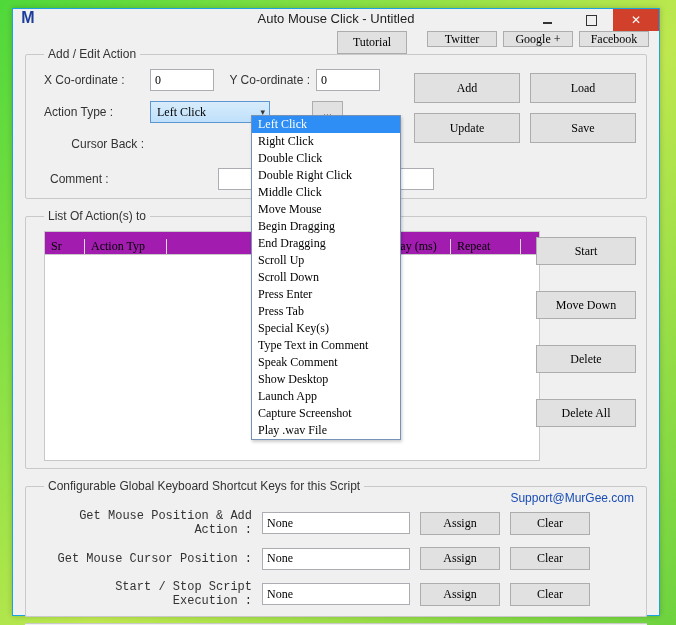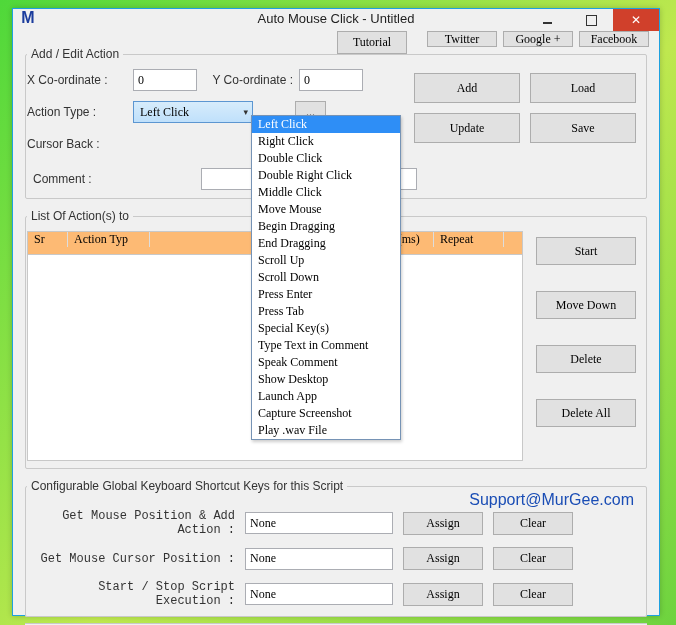--- a/index.html
+++ b/index.html
@@ -28,21 +28,21 @@
   .tb-title { position:absolute; left:0; right:0; text-align:center; font-size:13px; color:#222; pointer-events:none;}
   .tb-controls { position:absolute; right:0; top:0; display:flex; }
   .tb-btn { width:44px; height:22px; display:flex;align-items:center;justify-content:center; font-family:Arial; font-size:12px; color:#333;}
   .tb-min::before { content:""; width:9px; height:1.5px; background:#333; display:block; margin-top:6px;}
   .tb-max::before { content:""; width:9px; height:9px; border:1.5px solid #333; display:block;}
   .tb-close { background:#d0402b; color:#fff; width:46px;}
   .tb-close::before { content:"\2715"; font-size:12px; color:#fff;}
   .client { flex:1; padding:0 12px 4px 12px; position:relative; display:flex; flex-direction:column;}
   fieldset.group {
     border:1px solid #c9c9c9; border-radius:2px;
-    margin:4px 0 6px 0; padding:8px 10px 8px 1px; position:relative;
+    margin:4px 0 6px 0; padding:8px 10px 8px 18px; position:relative;
     background:#f0f0f0;
   }
   fieldset.group > legend { padding:0 4px; color:#333; font-size:12px;}
   .btn {
     background:#e1e1e1;
     border:1px solid #adadad;
     height:23px; min-width:70px; padding:0 10px;
     font:12px "Segoe UI";
     display:inline-flex; align-items:center; justify-content:center;
   }
@@ -72,37 +72,37 @@
   .dropdown {
     position:absolute; left:238px; top:88px; width:150px; z-index:50;
     background:#fff; border:1px solid #7693b5;
     box-shadow:1px 2px 3px rgba(0,0,0,.2);
   }
   .dd-item { padding:1px 6px; font:12px "Segoe UI"; white-space:nowrap; cursor:default;}
   .dd-item.sel { background:#2e8ef6; color:#fff;}
   
   .list-wrap { position:relative; height:260px;}
   .table-head {
-    display:flex; background:#fdba74; border:1px solid #c8c8c8;
-    height:24px; align-items:flex-start;
+    display:flex; background:#a21caf; border:1px solid #c8c8c8;
+    height:24px; align-items:flex-end;
   }
   .th { border-right:1px solid #ddd; padding:0 6px; font:12px "Segoe UI"; text-align:left;}
   .th.sr{width:40px;} .th.at{width:82px;} .th.cb{width:90px; margin-left:120px;} .th.dl{width:74px;} .th.rp{width:70px;}
   .table-body {
     border-left:1px solid #c8c8c8; border-right:1px solid #c8c8c8; border-bottom:1px solid #c8c8c8;
     height:206px; background:#fff;
   }
   .list-fs-inner { width:496px; }
   
   .shortcut-grid {
     display:grid; grid-template-columns: 208px 148px 80px 80px;
     row-gap:10px; column-gap:10px; align-items:center;
   }
   .sc-label { text-align:right;font-family:Liberation Mono, monospace;}
-  .support { position:absolute; right:12px; top:-2px; color:#1a4db5; font-size:16px;}
+  .support { position:absolute; right:12px; top:-2px; color:#1a4db5; font-size:12px;}
   
   .status { border-top:1px solid #c9c9c9; padding:4px 6px 2px; color:#333; font-size:12px; background:#f0f0f0;}
   .inline-static { color:#333; }
 </style>
 </head>
 <body>
 
 <div class="window">
   <div class="titlebar">
     <div class="tb-icon">
@@ -146,21 +146,21 @@
           <span class="label" style="width:100px; text-align:left;">Action Type :</span>
           <div class="combo">
             <span>Left Click</span>
             <span class="arrow">▾</span>
           </div>
           <div style="width:30px;"></div>
           <div class="btn small">...</div>
         </div>
 
         <div class="row" style="margin-bottom:10px;">
-          <span class="label" style="width:100px; ">Cursor Back :</span>
+          <span class="label" style="width:100px; text-align:right;">Cursor Back :</span>
           <div style="width:136px;"></div>
           <span class="inline-static" style="background:#fff;border:1px solid #abadb3;border-left:none;height:22px;display:inline-flex;align-items:center;padding:0 6px 0 2px;">00</span>
           <span class="label">Milli Second(s)</span>
         </div>
 
         <div class="row">
           <span class="label" style="width:100px; text-align:right;">Comment :</span>
           <div style="width:150px;"></div>
           <input class="input" style="width: 54px;">
           <div class="btn small">C</div>

